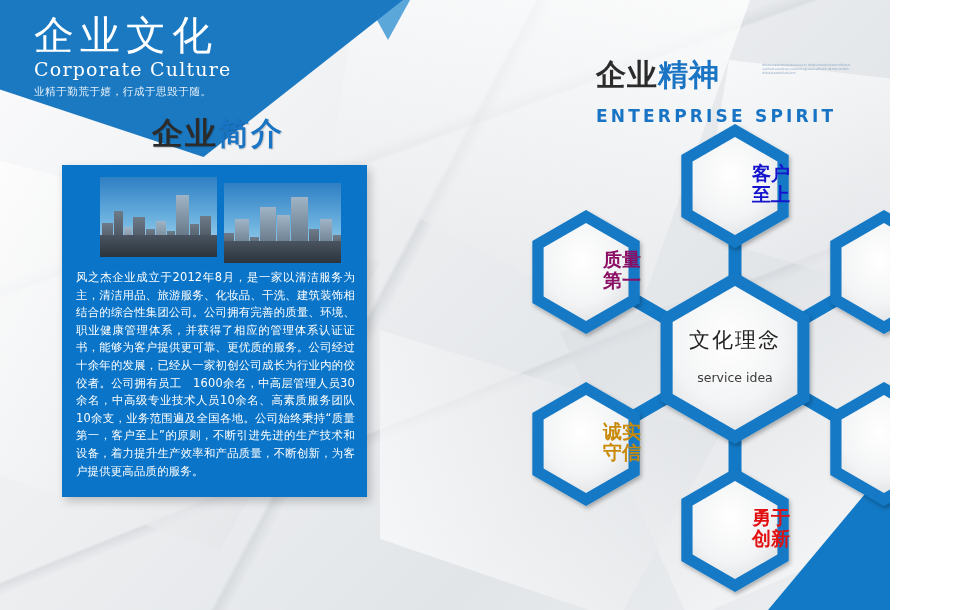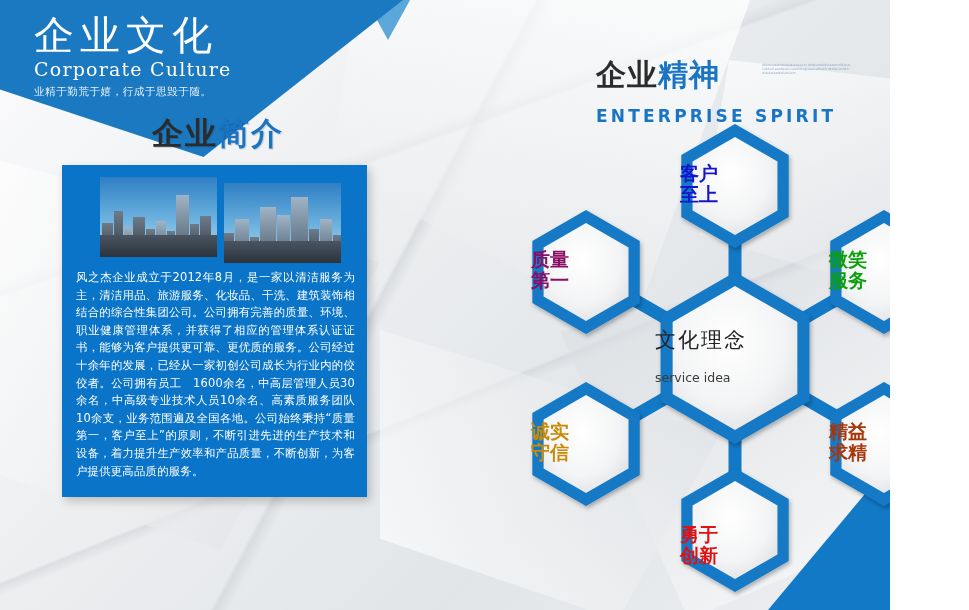--- a/index.html
+++ b/index.html
@@ -107,30 +107,30 @@
   .spirit-en { color: #1a74c4; font-size: 17px; letter-spacing: 3.2px; font-weight: 700;
                margin-top: 16px; font-family: "DejaVu Sans", sans-serif; }
   .microtext { position: absolute; left: 166px; top: 3px; width: 88px;
                font-size: 3.1px; line-height: 4.2px; color: #8fa9c4; letter-spacing: .1px;
                word-break: break-all; overflow: hidden; height: 26px; }
 
   
   #hexwrap { position: absolute; left: 500px; top: 120px; width: 469px; height: 478px; }
   #hexwrap svg { display:block; width: 100%; height: 100%; }
   .hexlabel {
-    position: absolute; text-align: left; line-height: 1.13;
+    position: absolute; text-align: right; line-height: 1.13;
     font-weight: 700; font-family: "DejaVu Sans", sans-serif;
     pointer-events: none; white-space: pre-line;
   }
   .hexlabel.petal { font-size: 19px; width: 110px; }
   .center-cn { font-size: 21px; color: #232323; font-weight: 400;
                font-family: "DejaVu Sans", sans-serif; letter-spacing: 2px; }
   .center-en { font-size: 12.5px; color: #3b3b3b; margin-top: 16px;
                font-family: "DejaVu Sans", sans-serif; }
-  .center-box { position: absolute; left: 155px; top: 190px; width: 160px; text-align: left; }
+  .center-box { position: absolute; left: 155px; top: 190px; width: 160px; text-align: center; }
 </style>
 </head>
 <body>
 
 <div id="stage">
 
   <div class="facet f1"></div>
   <div class="facet f2"></div>
   <div class="facet f3"></div>
   <div class="facet f4"></div>
@@ -238,21 +238,21 @@
     <div class="center-box" style="left: 155px; top: 206px;">
       <div class="center-cn" style="color: rgb(35, 35, 35);">文化理念</div>
       <div class="center-en">service idea</div>
     </div>
   <div class="hexlabel petal" style="color: rgb(20, 20, 205); left: 180px; top: 43px;">客户
 至上</div>
       <div class="hexlabel petal" style="color: rgb(11, 160, 11); left: 328.956px; top: 129px;">微笑
 服务</div>
       <div class="hexlabel petal" style="color: rgb(168, 54, 10); left: 328.956px; top: 301px;">精益
 求精</div>
-      <div class="hexlabel petal" style="color: rgb(226, 16, 16); left: 180px; top: 404px;">勇于
+      <div class="hexlabel petal" style="color: rgb(226, 16, 16); left: 180px; top: 387px;">勇于
 创新</div>
       <div class="hexlabel petal" style="color: rgb(201, 138, 8); left: 31.0436px; top: 301px;">诚实
 守信</div>
       <div class="hexlabel petal" style="color: rgb(138, 14, 99); left: 31.0436px; top: 129px;">质量
 第一</div>
     </div>
 
 </div>
 
 </body></html>

